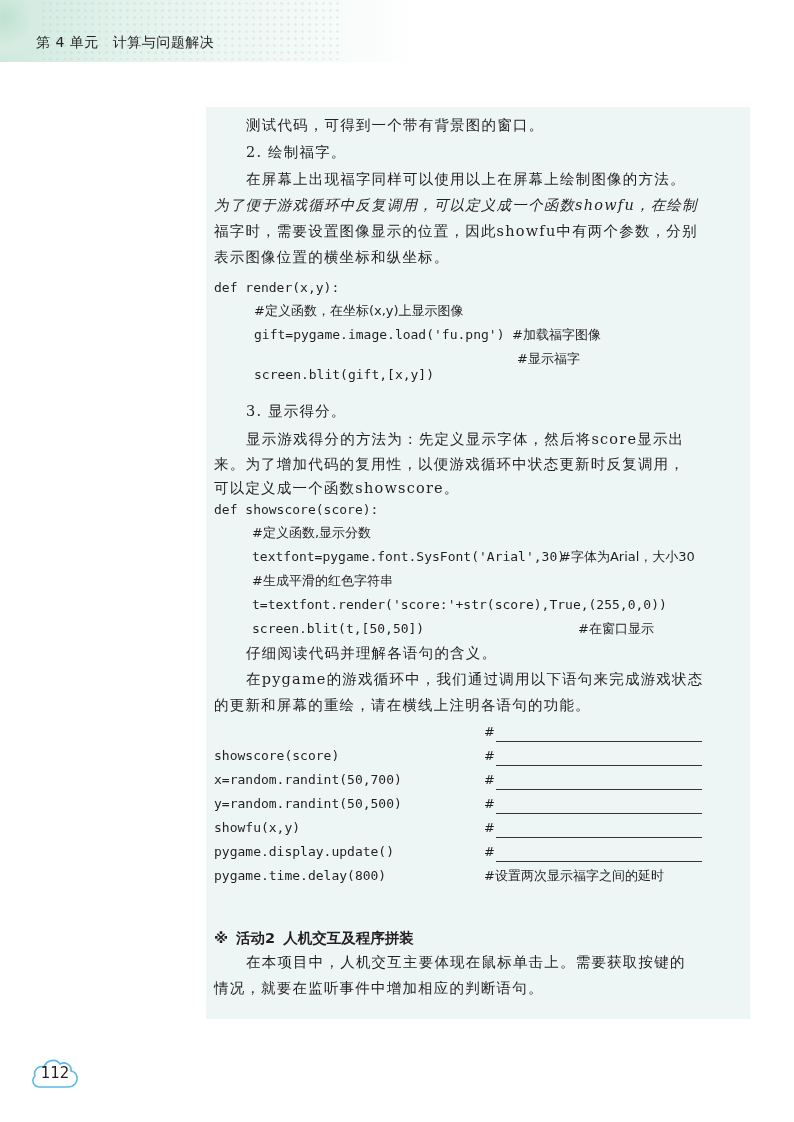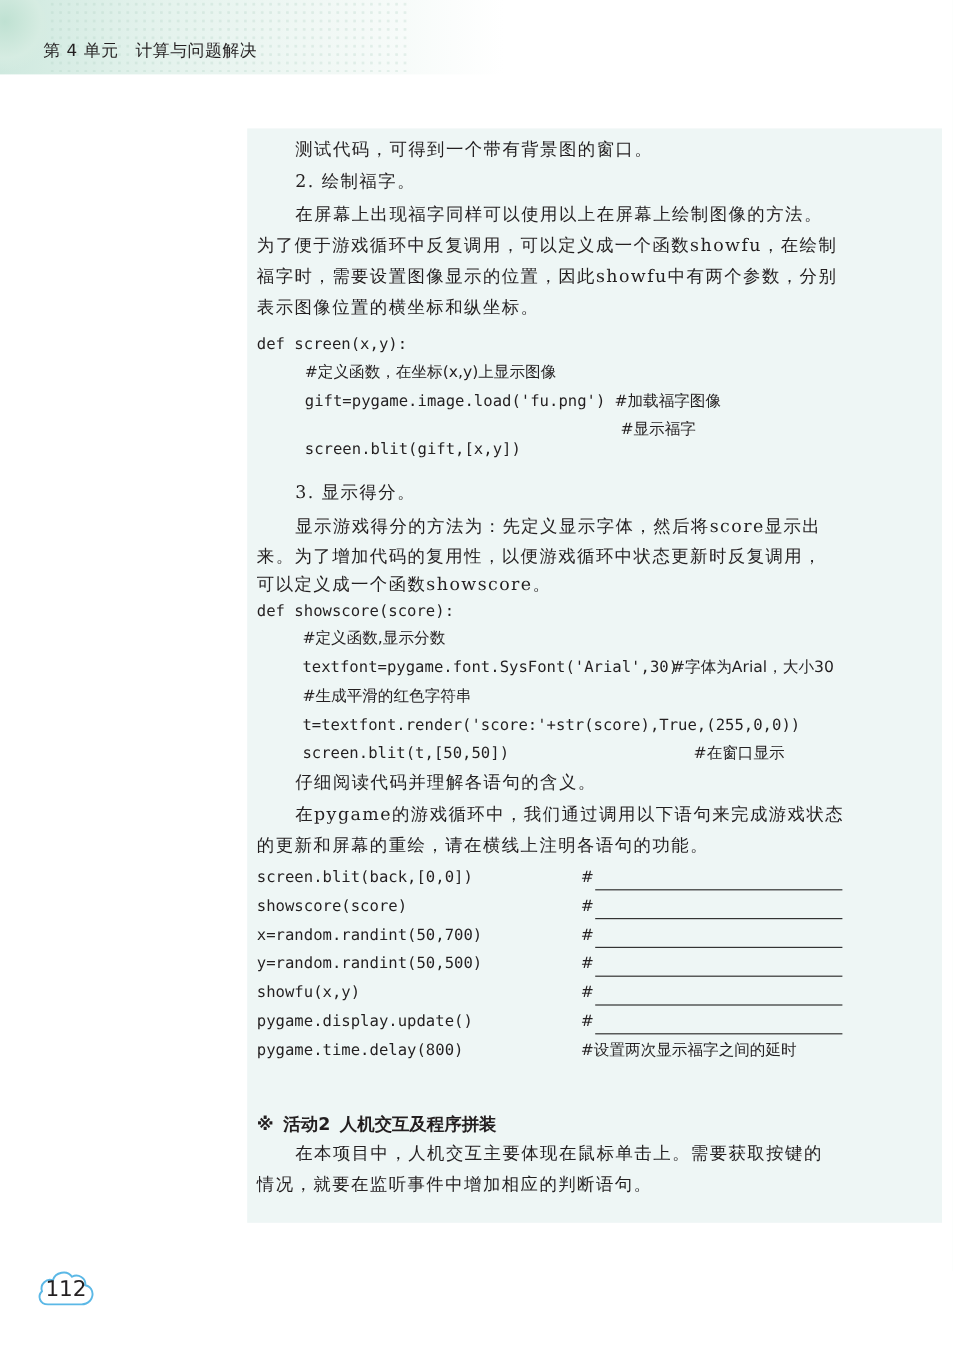--- a/index.html
+++ b/index.html
@@ -26,21 +26,20 @@
     .header-title {
       position: absolute; left: 36px; top: 34px;
       font-family: "DejaVu Sans", "Liberation Sans", sans-serif;
       font-size: 14px; color: #231f20; letter-spacing: 0.5px;
     }
     .header-title .unit { margin-right: 14px; }
 
     .content-box {
       position: absolute; left: 206px; top: 107px; width: 544px; height: 912px;
       background: #eef6f5;
-      padding-left: 35px;
     }
     .line {
       position: absolute; left: 0; white-space: nowrap;
       font-size: 14.5px; line-height: 20px; color: #231f20;
     }
     .para { font-family: "DejaVu Serif", "Liberation Serif", serif; letter-spacing: 1.2px; }
     .code { font-family: "DejaVu Sans Mono", "Liberation Mono", monospace; font-size: 13px; letter-spacing: 0px; }
     .code .cm { font-family: "DejaVu Sans", "Liberation Sans", sans-serif; font-size: 13px; }
     .ind1 { left: 40px; }
     .ind0 { left: 8px; }
@@ -57,45 +56,45 @@
     }
     .activity-heading .sym { margin-right: 8px; }
     .activity-heading .num { margin-right: 8px; }
 
     .page-num {
       position: absolute; left: 30px; top: 1055px; width: 50px; height: 36px;
     }
     .page-num svg { position: absolute; left: 0; top: 0; }
     .page-num span {
       position: absolute; left: 0; top: 9px; width: 50px; text-align: center;
-      font-family: "DejaVu Sans", "Liberation Sans", sans-serif; font-size: 18px; color: #231f20;
+      font-family: "DejaVu Sans", "Liberation Sans", sans-serif; font-size: 15px; color: #231f20;
     }
   </style>
 </head>
 <body>
 
 <div class="header-band">
   <div class="header-deco"></div>
   <div class="header-dots"></div>
 </div>
 <div class="header-title">
   <span class="unit">第 4 单元</span><span>计算与问题解决</span>
 </div>
 
 <div class="content-box">
 
   <div class="line para ind1" style="top:8px;">测试代码，可得到一个带有背景图的窗口。</div>
   <div class="line para ind1" style="top:35px;">2. 绘制福字。</div>
 
   <div class="line para ind1" style="top:62px;">在屏幕上出现福字同样可以使用以上在屏幕上绘制图像的方法。</div>
-  <div class="line para ind0" style="top:88px;">为了便于游戏循环中反复调用，可以定义成一个函数showfu，在绘制</div>
+  <div class="line para ind0" style="top:88px;font-style:italic;">为了便于游戏循环中反复调用，可以定义成一个函数showfu，在绘制</div>
   <div class="line para ind0" style="top:114px;">福字时，需要设置图像显示的位置，因此showfu中有两个参数，分别</div>
   <div class="line para ind0" style="top:140px;">表示图像位置的横坐标和纵坐标。</div>
 
-  <div class="line code ind0" style="top:171px;">def screen(x,y):</div>
+  <div class="line code ind0" style="top:171px;">def render(x,y):</div>
   <div class="line code indc1" style="top:194px;"><span class="cm">#定义函数，在坐标(x,y)上显示图像</span></div>
   <div class="line code indc1" style="top:218px;">gift=pygame.image.load('fu.png')</div>
   <div class="comment-col" style="left:306px; top:218px; line-height:20px;">#加载福字图像</div>
   <div class="line code indc1" style="top:242px;margin-top:16px;">screen.blit(gift,[x,y])</div>
   <div class="comment-col" style="left:311px; top:242px; line-height:20px;">#显示福字</div>
 
   <div class="line para ind1" style="top:294px;">3. 显示得分。</div>
 
   <div class="line para ind1" style="top:322px;">显示游戏得分的方法为：先定义显示字体，然后将score显示出</div>
   <div class="line para ind0" style="top:347px;">来。为了增加代码的复用性，以便游戏循环中状态更新时反复调用，</div>
@@ -108,21 +107,20 @@
   <div class="line code indc2" style="top:464px;"><span class="cm">#生成平滑的红色字符串</span></div>
   <div class="line code indc2" style="top:488px;">t=textfont.render('score:'+str(score),True,(255,0,0))</div>
   <div class="line code indc2" style="top:512px;">screen.blit(t,[50,50])</div>
   <div class="comment-col" style="left:372px; top:512px; line-height:20px;">#在窗口显示</div>
 
   <div class="line para ind1" style="top:536px;">仔细阅读代码并理解各语句的含义。</div>
 
   <div class="line para ind1" style="top:562px;">在pygame的游戏循环中，我们通过调用以下语句来完成游戏状态</div>
   <div class="line para ind0" style="top:588px;text-align:right;">的更新和屏幕的重绘，请在横线上注明各语句的功能。</div>
 
-  <div class="line code ind0" style="top:615px;">screen.blit(back,[0,0])</div>
   <div class="comment-col" style="left:278px; top:615px; line-height:20px;"><span>#</span><span class="blank"></span></div>
 
   <div class="line code ind0" style="top:639px;">showscore(score)</div>
   <div class="comment-col" style="left:278px; top:639px; line-height:20px;"><span>#</span><span class="blank"></span></div>
 
   <div class="line code ind0" style="top:663px;">x=random.randint(50,700)</div>
   <div class="comment-col" style="left:278px; top:663px; line-height:20px;"><span>#</span><span class="blank"></span></div>
 
   <div class="line code ind0" style="top:687px;">y=random.randint(50,500)</div>
   <div class="comment-col" style="left:278px; top:687px; line-height:20px;"><span>#</span><span class="blank"></span></div>

